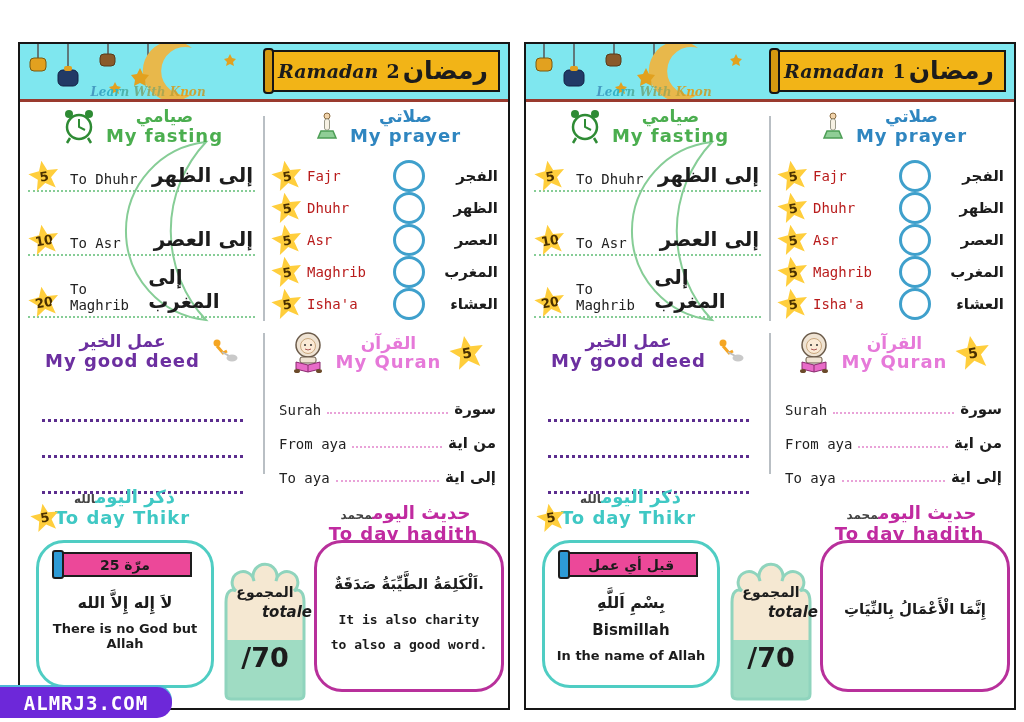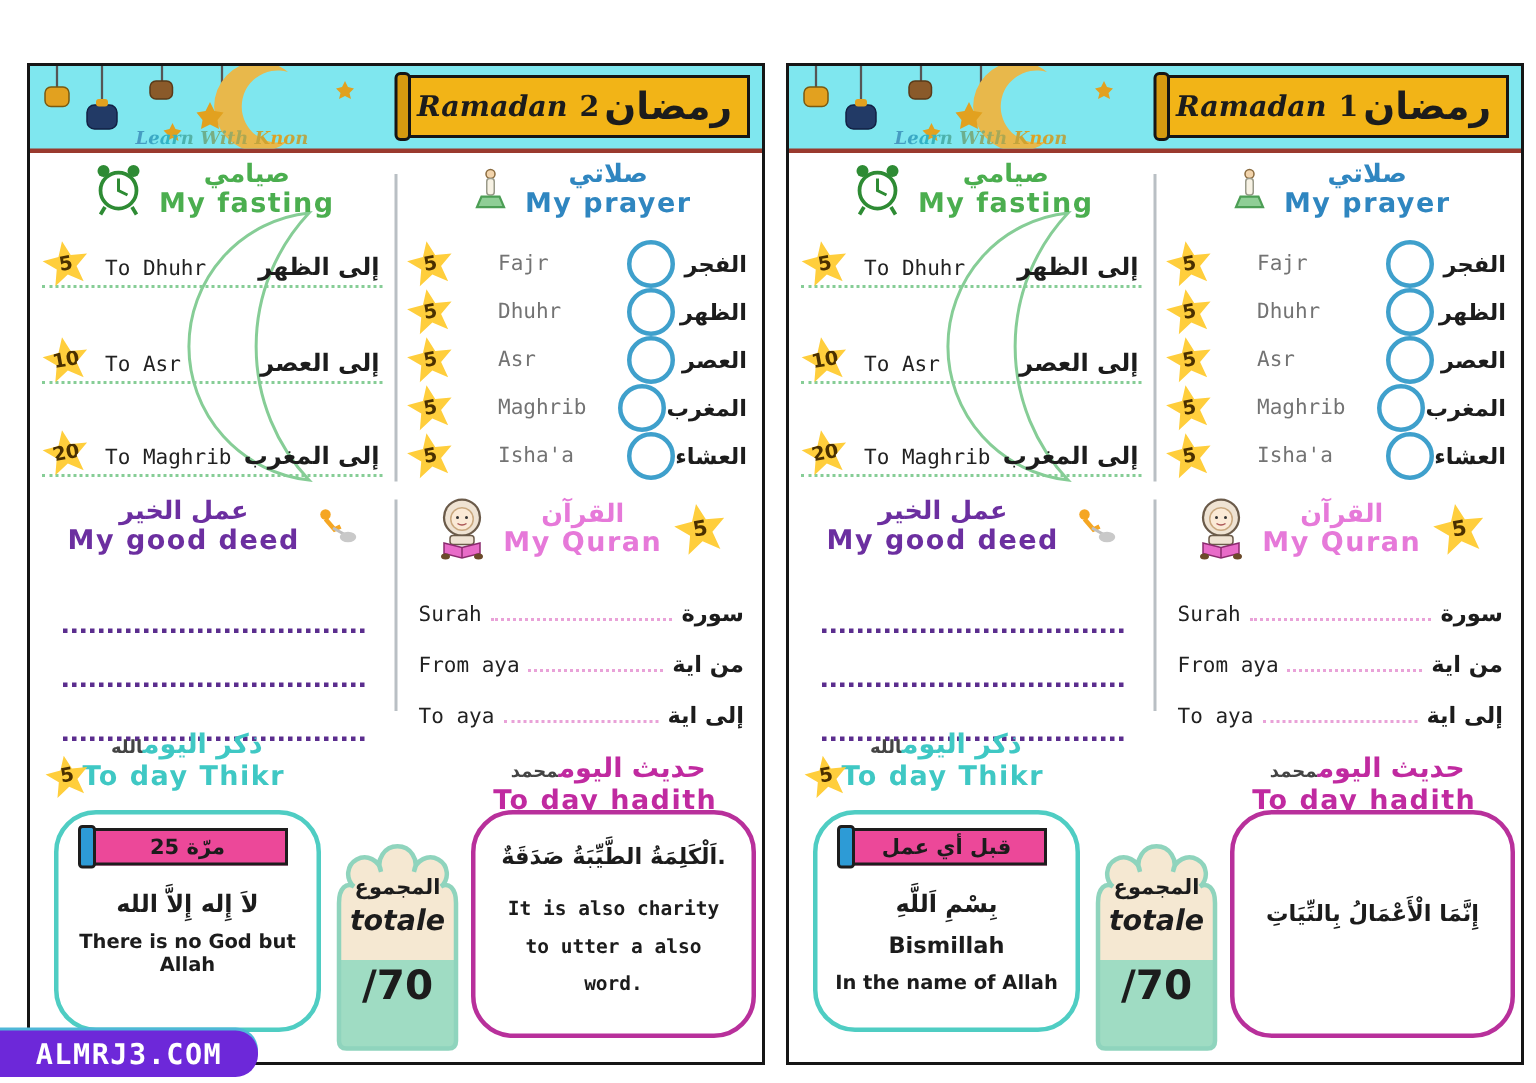--- a/index.html
+++ b/index.html
@@ -67,27 +67,27 @@
 
   
   .crescent{position:absolute;left:98px;top:34px;width:118px;height:190px;z-index:0;}
   .fast-row{
     position:absolute;left:8px;right:8px;height:30px;z-index:1;
     display:flex;align-items:flex-end;justify-content:space-between;
     padding:0 2px 3px 42px;box-sizing:border-box;border-bottom:2px dotted #86CD96;
   }
   .fast-row .star{position:absolute;left:0;top:-2px;}
   .fast-en{font-size:14px;color:#222;}
-  .fast-ar{font-size:16px;font-weight:bold;}
+  .fast-ar{font-size:20px;font-weight:bold;}
   .fr1{top:60px}.fr2{top:124px}.fr3{top:186px}
 
   
   .prayer-rows{position:absolute;top:60px;left:6px;right:10px;}
   .prayer-row{display:flex;align-items:center;height:28px;margin-bottom:4px;}
-  .p-en{margin-left:29px;width:86px;font-size:14px;color:#737373;}
+  .p-en{margin-left:4px;width:86px;font-size:14px;color:#b91c1c;}
   .pcircle{width:26px;height:26px;border:3px solid #3FA0CC;border-radius:50%;background:#fff;flex:none;box-sizing:content-box;}
   .p-ar{flex:1;text-align:right;font-size:15px;font-weight:bold;}
 
   
   .deed-lines{margin:16px 20px 0 22px;}
   .deed-line{height:33px;border-bottom:3px dotted #5B2D8E;}
   .quran-rows{margin:10px 12px 0 14px;}
   .quran-row{display:flex;align-items:flex-end;height:34px;}
   .q-en{font-size:14px;color:#222;}
   .q-dots{flex:1;border-bottom:2px dotted #E9A2D8;margin:0 6px 4px;}
@@ -114,21 +114,21 @@
     content:"";position:absolute;left:-8px;top:-4px;bottom:-4px;width:8px;
     background:#2D9BD6;border:2px solid #1d1d1d;border-radius:3px;
   }
   .thikr-ar{margin-top:11px;font-size:16px;font-weight:bold;}
   .thikr-latin{margin-top:9px;font-size:15px;font-weight:bold;}
   .thikr-en{margin-top:9px;font-size:13px;font-weight:bold;}
 
   .total-badge{position:absolute;left:198px;top:70px;width:94px;height:148px;}
   .total-badge svg{position:absolute;inset:0;}
   .tb-ar{position:absolute;top:30px;width:100%;text-align:center;font-size:14px;font-weight:bold;}
-  .tb-en{position:absolute;top:49px;width:100%;text-align:center;font-size:19px;font-weight:bold;font-style:italic;}
+  .tb-en{position:absolute;top:49px;width:100%;text-align:right;font-size:15px;font-weight:bold;font-style:italic;}
   .tb-val{position:absolute;top:88px;width:100%;text-align:center;font-size:27px;font-weight:bold;}
 
   .hadith-box{
     position:absolute;right:4px;top:56px;width:190px;height:152px;background:#fff;
     border:3px solid #B8309B;border-radius:28px;text-align:center;box-sizing:border-box;
     display:flex;flex-direction:column;justify-content:center;padding:0 10px;
   }
   .hadith-ar{font-size:15px;font-weight:bold;margin-bottom:15px;}
   .hadith-en{font-size:13px;font-weight:bold;line-height:1.9;}
 
@@ -336,21 +336,21 @@
       <div class="tb-en">totale</div>
       <div class="tb-val">/70</div>
     </div>
 
     <div class="hadith-head">
       <div class="head-line-ar magenta-h"><span>حديث اليوم</span><span class="head-sym">محمد</span></div>
       <div class="head-line-en magenta-h">To day hadith</div>
     </div>
     <div class="hadith-box">
       <div class="hadith-ar">اَلْكَلِمَةُ الطَّيِّبَةُ صَدَقَةٌ.</div>
-      <div class="hadith-en mono">It is also charity to utter a also word.</div>
+      <div class="hadith-en mono">It is also charity to also a good word.</div>
     </div>
   </div>
 </section>
 
 <section class="page" id="page-right">
   <div class="header">
     <div class="header-art">
       <svg width="240" height="56" viewBox="0 0 240 56">
         <line x1="18" y1="0" x2="18" y2="14" stroke="#555" stroke-width="1.5"></line>
         <line x1="48" y1="0" x2="48" y2="26" stroke="#555" stroke-width="1.5"></line>

